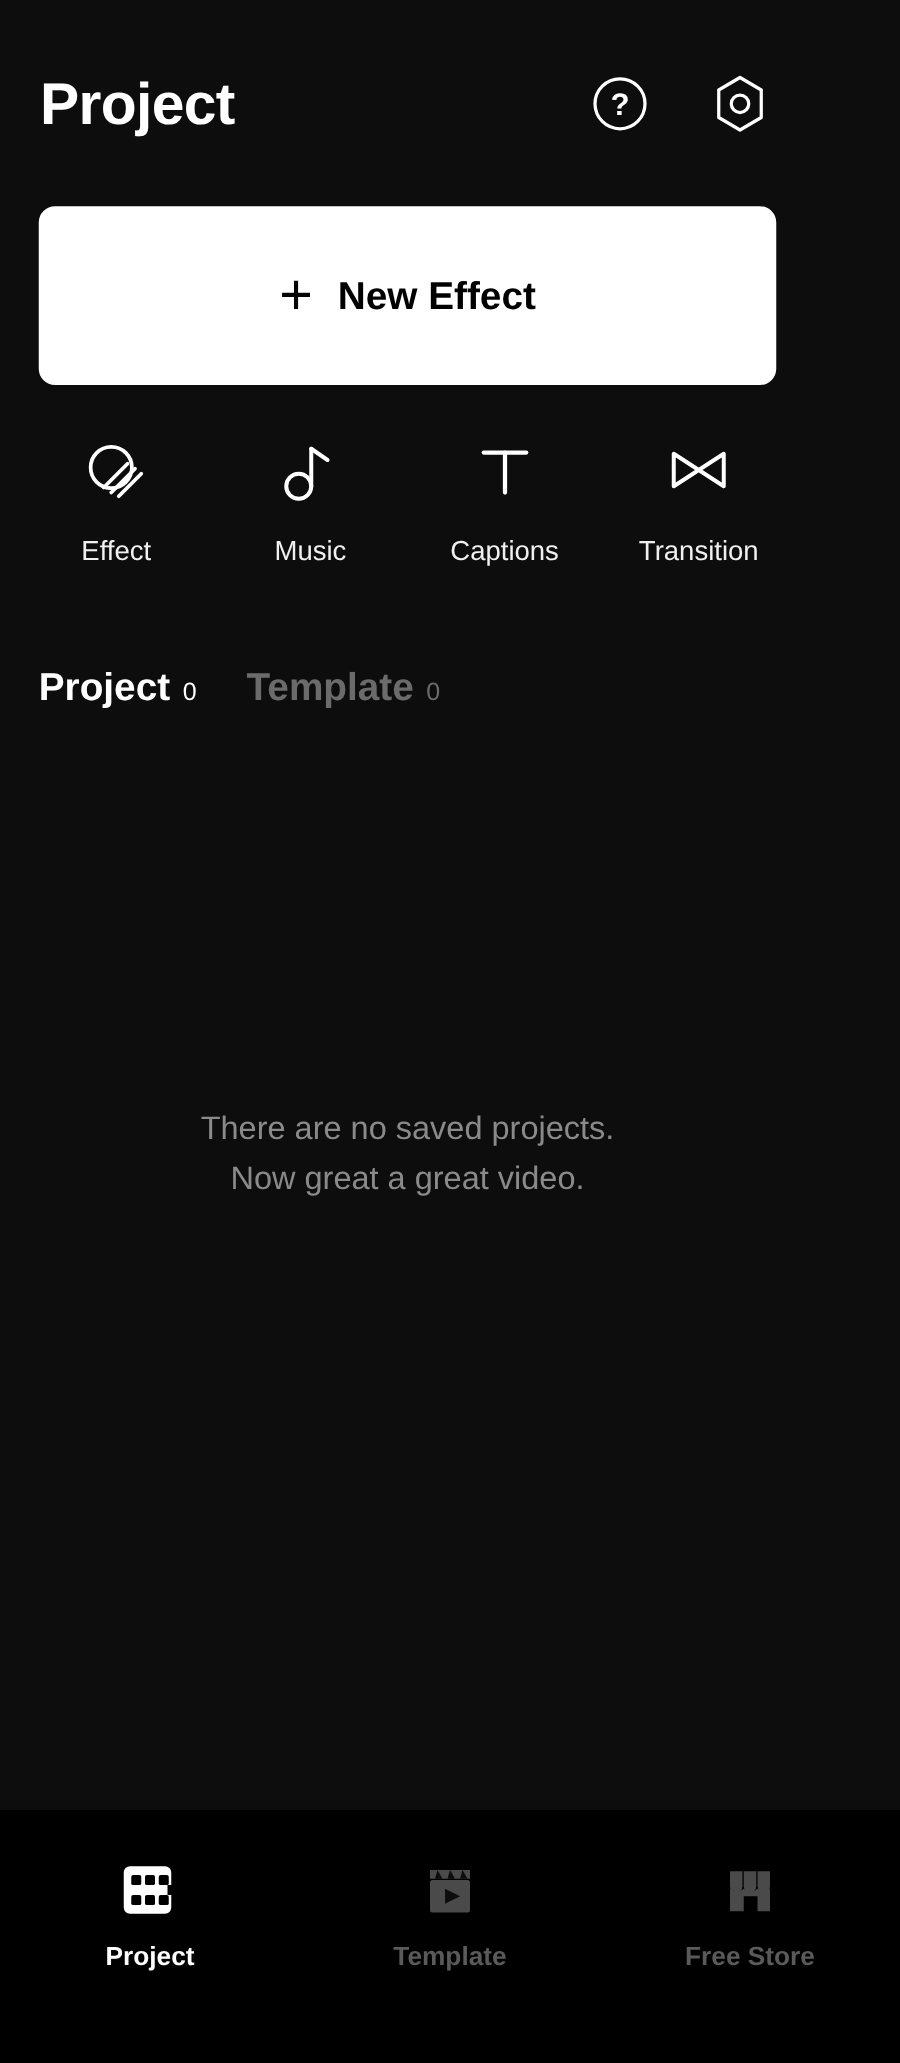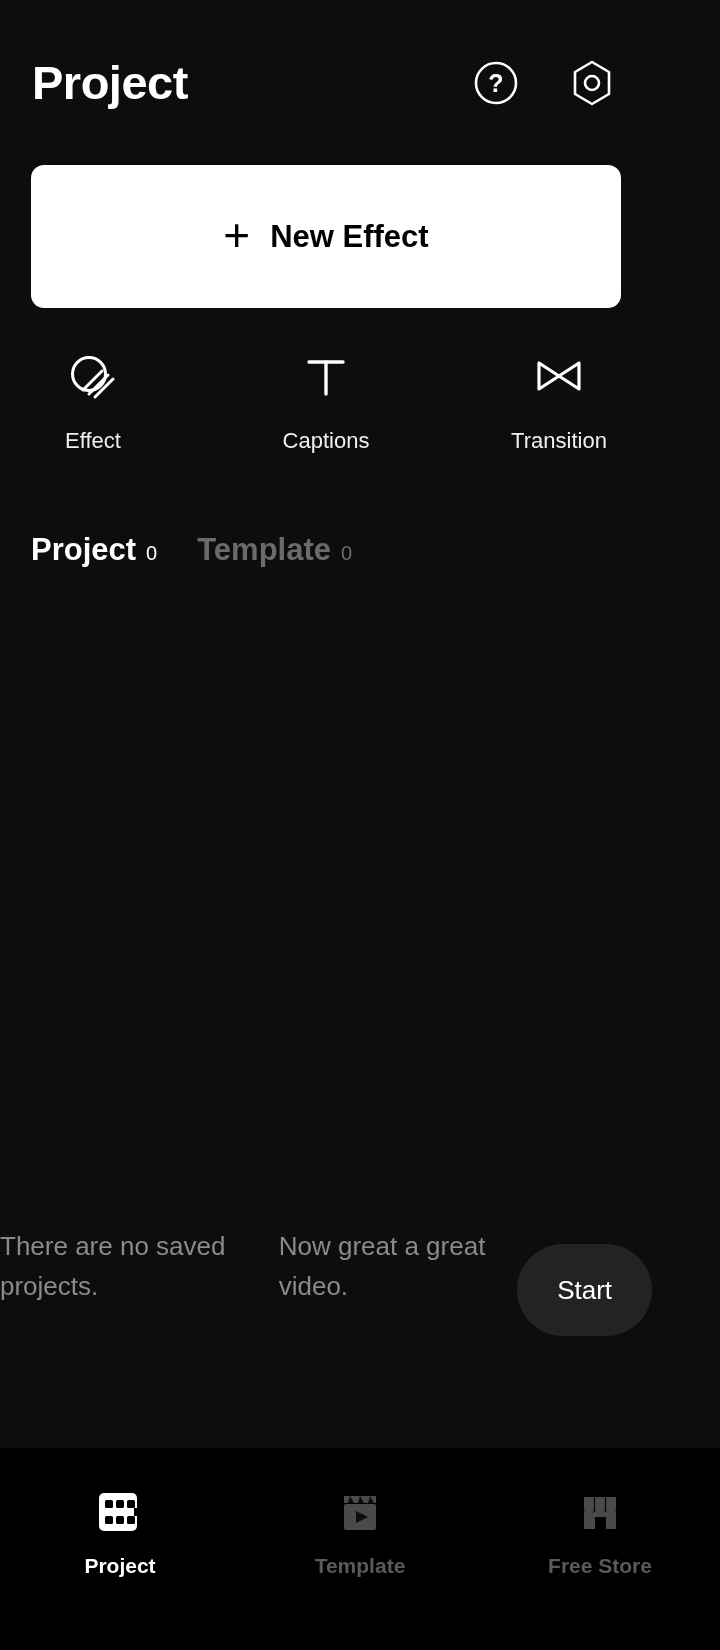--- a/index.html
+++ b/index.html
@@ -66,21 +66,21 @@
   .tab-label { font-size:31px; font-weight:bold; }
   .tab-count { font-size:20px; }
   .tab.active .tab-label { color:#ffffff; }
   .tab.active .tab-count { color:#ffffff; }
   .tab.inactive .tab-label { color:#6b6b6b; }
   .tab.inactive .tab-count { color:#6b6b6b; }
 
   
   .content {
     flex:1 1 auto;
-    display:flex; align-items:center;
+    display:flex; flex-direction:column; align-items:center;
     justify-content:flex-start;
     padding-top:315px;
   }
   .empty-line { font-size:26px; color:#8a8a8a; line-height:1.52; }
   .start-btn {
     margin-top:47px;
     width:160px; height:92px;
     background:#232323; border-radius:46px;
     display:flex; align-items:center; justify-content:center;
     font-size:26px; color:#ffffff;
@@ -144,20 +144,30 @@
             <line x1="19" y1="42" x2="38" y2="23"></line>
             <line x1="25" y1="46" x2="44" y2="27"></line>
             <line x1="31" y1="49" x2="49" y2="31"></line>
           </g>
         </svg>
       </div>
       <div class="tool-label">Effect</div>
     </div>
 
 
+    <div class="tool">
+      <div class="tool-icon">
+        <svg width="58" height="58" viewBox="0 0 58 58">
+          <circle cx="20" cy="41" r="10" fill="none" stroke="#ffffff" stroke-width="3.2"></circle>
+          <line x1="30" y1="41" x2="30" y2="11" stroke="#ffffff" stroke-width="3.2" stroke-linecap="round"></line>
+          <line x1="30" y1="11" x2="43" y2="20" stroke="#ffffff" stroke-width="3.2" stroke-linecap="round"></line>
+        </svg>
+      </div>
+      <div class="tool-label">Music</div>
+    </div>
 
     <div class="tool">
       <div class="tool-icon">
         <svg width="58" height="58" viewBox="0 0 58 58">
           <line x1="12" y1="14" x2="46" y2="14" stroke="#ffffff" stroke-width="3.4" stroke-linecap="round"></line>
           <line x1="29" y1="14" x2="29" y2="46" stroke="#ffffff" stroke-width="3.4" stroke-linecap="round"></line>
         </svg>
       </div>
       <div class="tool-label">Captions</div>
     </div>
@@ -180,21 +190,20 @@
     </div>
     <div class="tab inactive">
       <span class="tab-label">Template</span>
       <span class="tab-count">0</span>
     </div>
   </div>
 
   <div class="content">
     <div class="empty-line">There are no saved projects.</div>
     <div class="empty-line">Now great a great video.</div>
-    <div class="start-btn">Start</div>
   </div>
 
   <div class="bottom-nav">
 
     <div class="nav-item active">
       <div class="nav-icon">
         <svg width="50" height="46" viewBox="0 0 50 46">
           <rect x="4" y="4" width="38" height="38" rx="5" fill="#ffffff"></rect>
           <rect x="10" y="11" width="8" height="8" rx="1.5" fill="#000000"></rect>
           <rect x="21" y="11" width="8" height="8" rx="1.5" fill="#000000"></rect>

